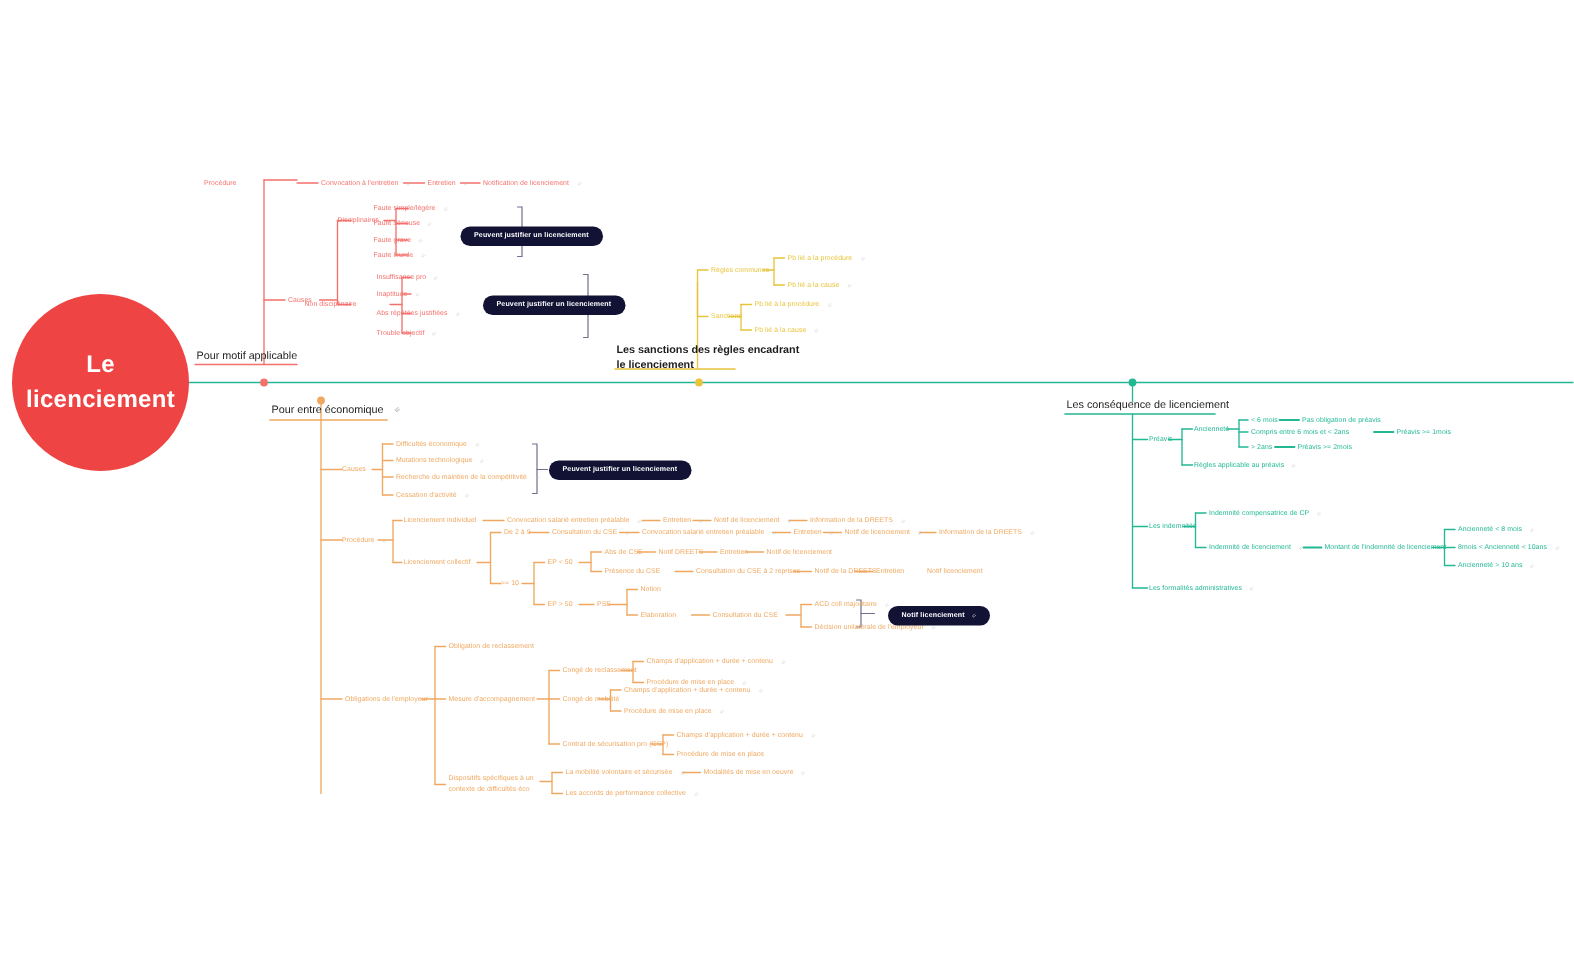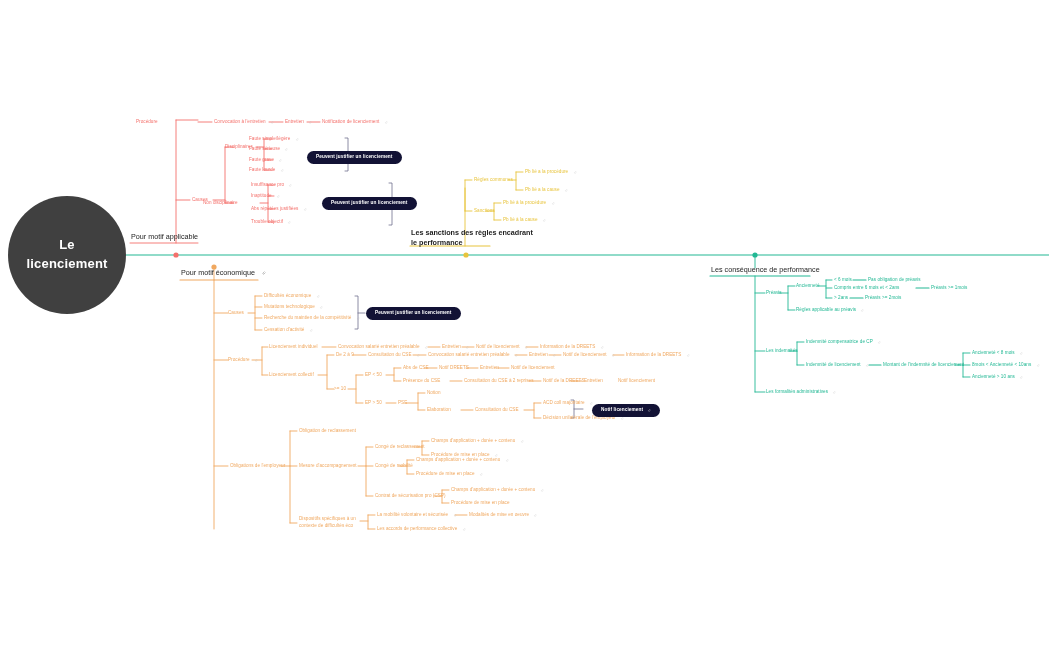--- a/index.html
+++ b/index.html
@@ -8,23 +8,23 @@
     width:1049px;height:650px;background:#ffffff;overflow:hidden;
     font-family:"Liberation Sans","DejaVu Sans",sans-serif;
     color:#222;position:relative;
   }
   #canvas{position:absolute;inset:0;width:1049px;height:650px;}
   svg.lines{position:absolute;left:0;top:0;width:1049px;height:650px;pointer-events:none;}
 
   
   .root-node{
     position:absolute;left:8px;top:196px;width:118px;height:118px;
-    border-radius:50%;background:#404040;color:#fff;
+    border-radius:50%;background:#ef4444;color:#fff;
     display:flex;align-items:center;justify-content:center;text-align:center;
-    font-size:13px;font-weight:bold;line-height:1.45;letter-spacing:.2px;
+    font-size:16px;font-weight:bold;line-height:1.45;letter-spacing:.2px;
   }
 
   
   .nd{
     position:absolute;white-space:nowrap;line-height:1;
     font-size:4.6px;letter-spacing:.05px;
   }
   .nd .t{display:inline-block;vertical-align:middle;}
   .nd .ic{
     display:inline-block;vertical-align:middle;margin-left:3px;
@@ -261,31 +261,31 @@
   </svg>
 
   <div class="root-node">
     <span>Le<br>licenciement</span>
   </div>
 
   <div class="branch-title" style="left:131px;top:232px;">Pour motif applicable</div>
 
   <div class="branch-title two" style="left:411px;top:228px;font-weight:bold;">
     <span>Les sanctions des règles encadrant</span><br>
-    <span>le performance</span>
+    <span>le licenciement</span>
   </div>
 
   <div class="branch-title" style="left:181px;top:268px;">
-    <span>Pour motif économique</span>
+    <span>Pour entre économique</span>
     <span class="ic"><svg viewBox="0 0 10 10">
           <path d="M7 3 L4 6 a1.4 1.4 0 0 0 2 2 L9 5" stroke="#999" stroke-width="1.2" fill="none"></path>
         </svg></span>
   </div>
 
-  <div class="branch-title" style="left:711px;top:265px;">Les conséquence de performance</div>
+  <div class="branch-title" style="left:711px;top:265px;">Les conséquence de licenciement</div>
 
   <div class="nd c-red" style="left:136px;top:120px;">
     <span class="t">Procédure</span></div>
 
   <div class="nd c-red" style="left:214px;top:120px;">
     <span class="t">Convocation à l'entretien</span>
     <span class="ic"><svg viewBox="0 0 10 10">
           <path d="M7 3 L4 6 a1.4 1.4 0 0 0 2 2 L9 5" stroke="#bbb" stroke-width="1.3" fill="none"></path>
         </svg></span></div>
 

